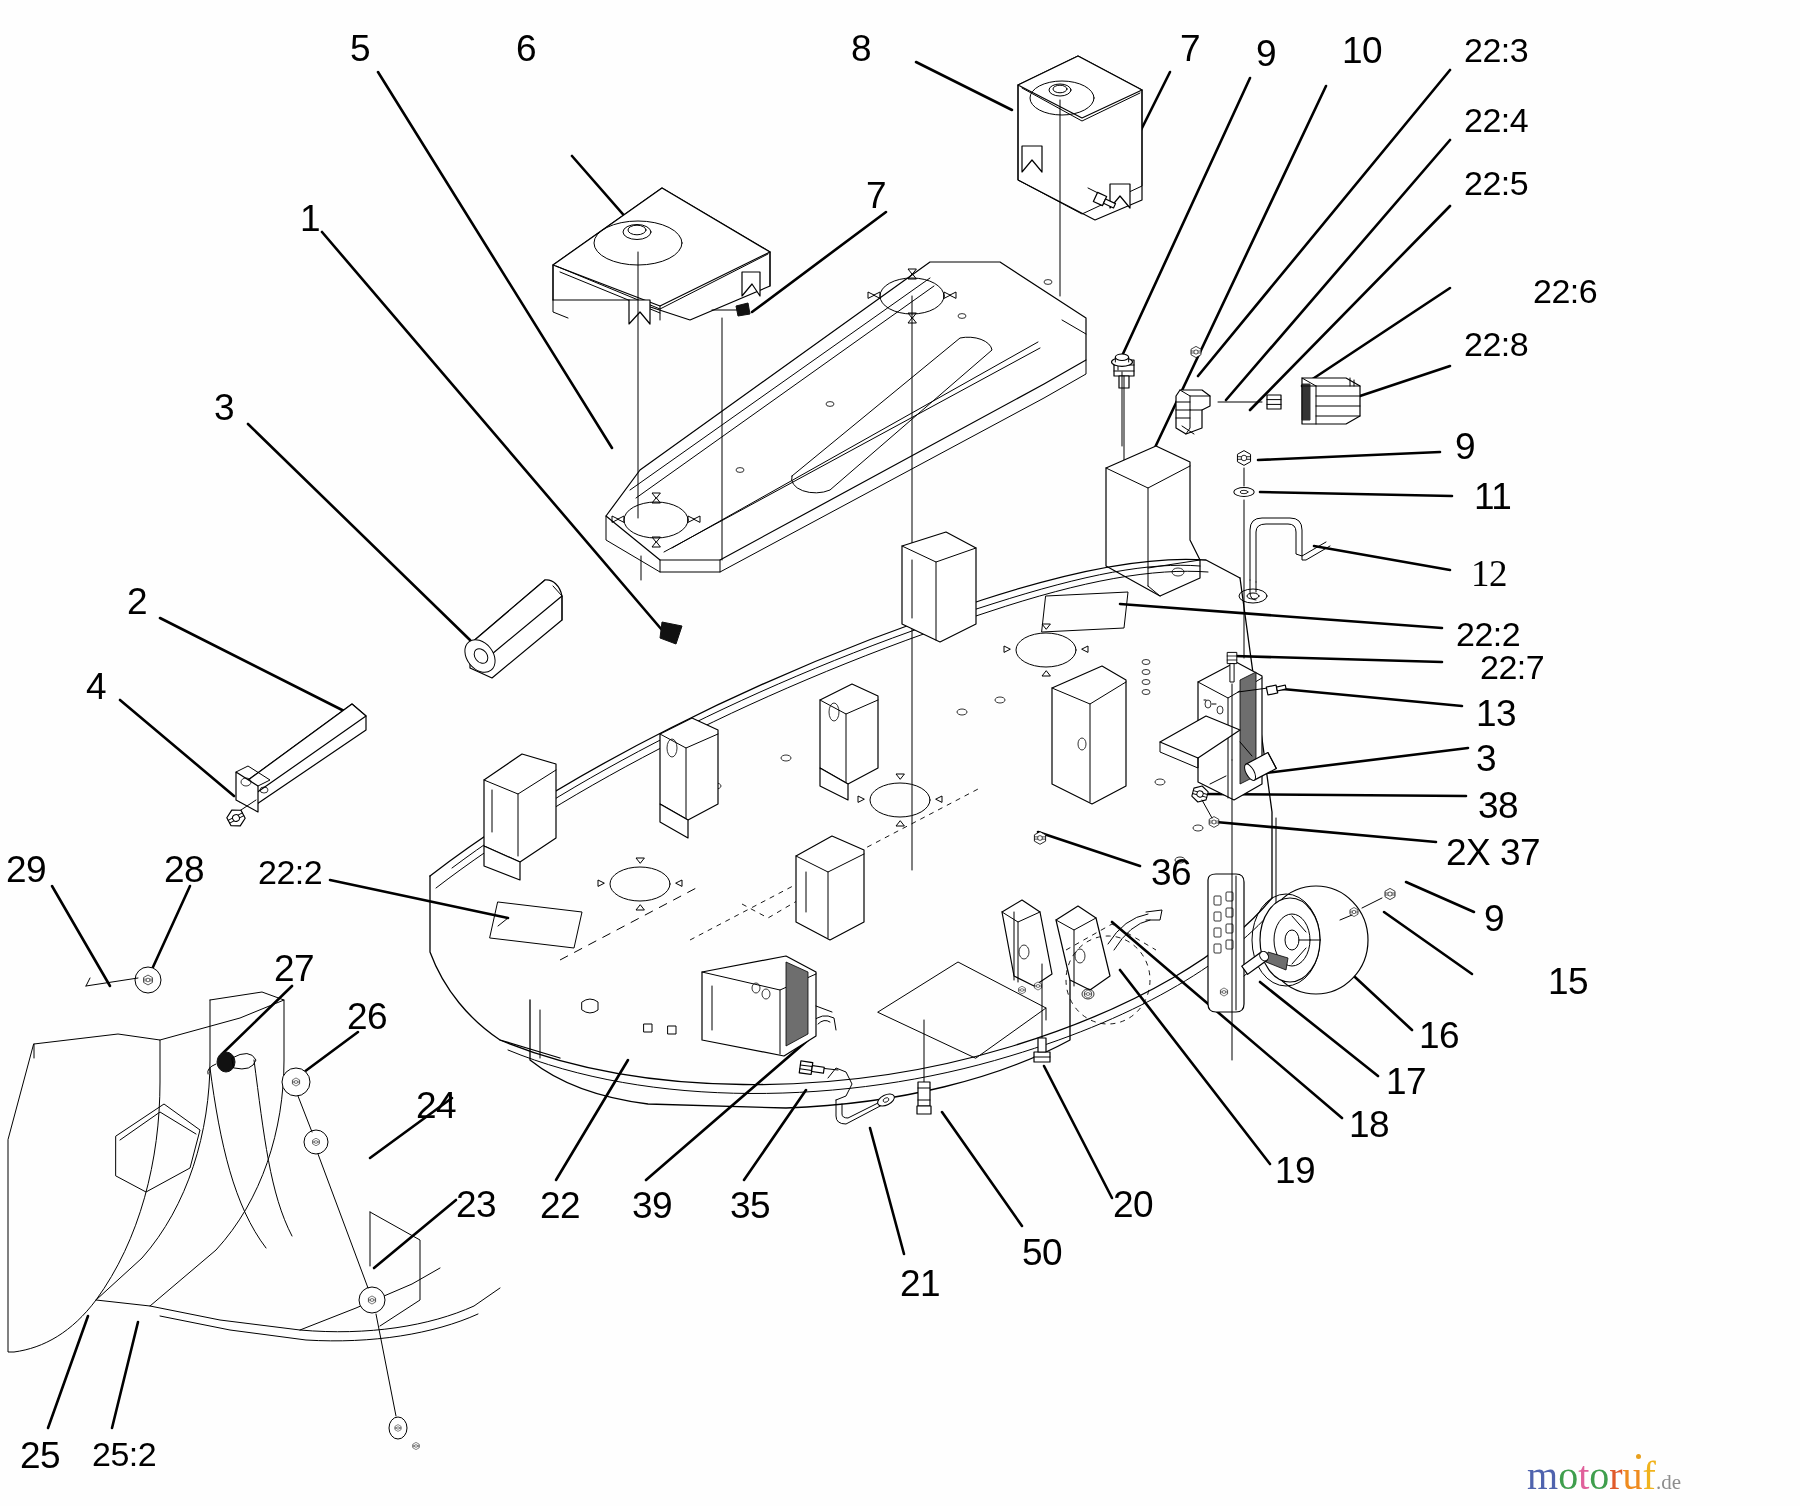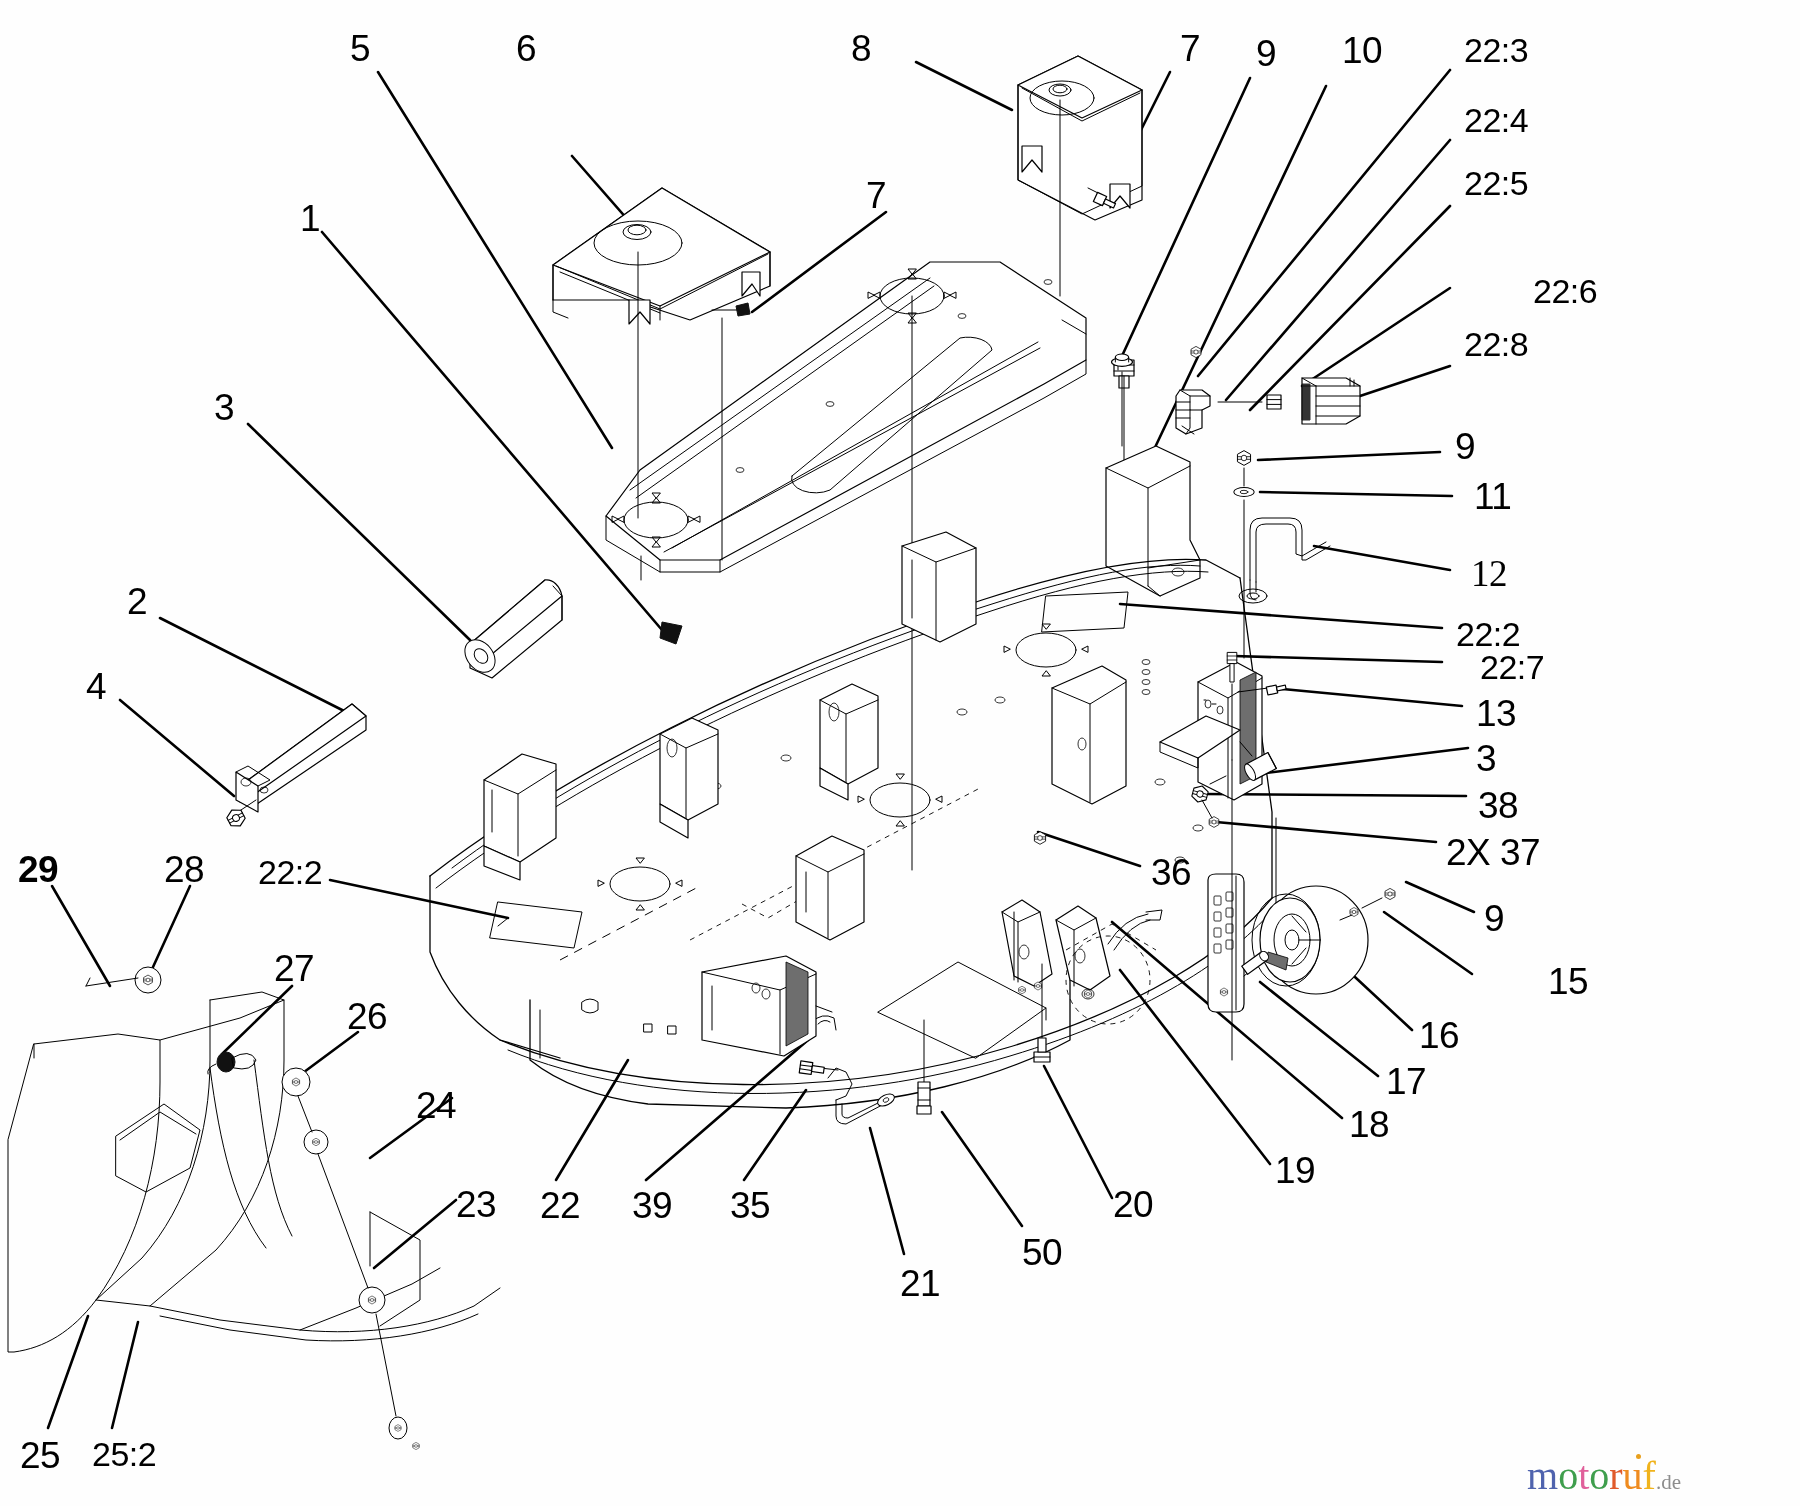--- a/index.html
+++ b/index.html
@@ -714,21 +714,21 @@
     <div class="callout" style="left:1471px; top:555px;font-family:Liberation Serif, serif;">12</div>
     <div class="callout" style="left:127px;  top:583px;">2</div>
     <div class="callout sub" style="left:1456px; top:617px;">22:2</div>
     <div class="callout sub" style="left:1456px; top:650px;margin-left:24px;">22:7</div>
     <div class="callout" style="left:1476px; top:695px;">13</div>
     <div class="callout" style="left:86px;   top:668px;">4</div>
     <div class="callout" style="left:1476px; top:740px;">3</div>
     <div class="callout" style="left:1478px; top:787px;">38</div>
     <div class="callout" style="left:1446px; top:834px;">2X 37</div>
     <div class="callout" style="left:1151px; top:854px;">36</div>
-    <div class="callout" style="left:18px;   top:851px;font-weight:bold;">29</div>
+    <div class="callout" style="left:6px;   top:851px;">29</div>
     <div class="callout" style="left:164px;  top:851px;">28</div>
     <div class="callout sub" style="left:258px; top:855px;">22:2</div>
     <div class="callout" style="left:1484px; top:900px;">9</div>
     <div class="callout" style="left:274px;  top:950px;">27</div>
     <div class="callout" style="left:1548px; top:963px;">15</div>
     <div class="callout" style="left:347px;  top:998px;">26</div>
     <div class="callout" style="left:1419px; top:1017px;">16</div>
     <div class="callout" style="left:1386px; top:1063px;">17</div>
     <div class="callout" style="left:1349px; top:1106px;">18</div>
     <div class="callout" style="left:416px;  top:1087px;">24</div>

